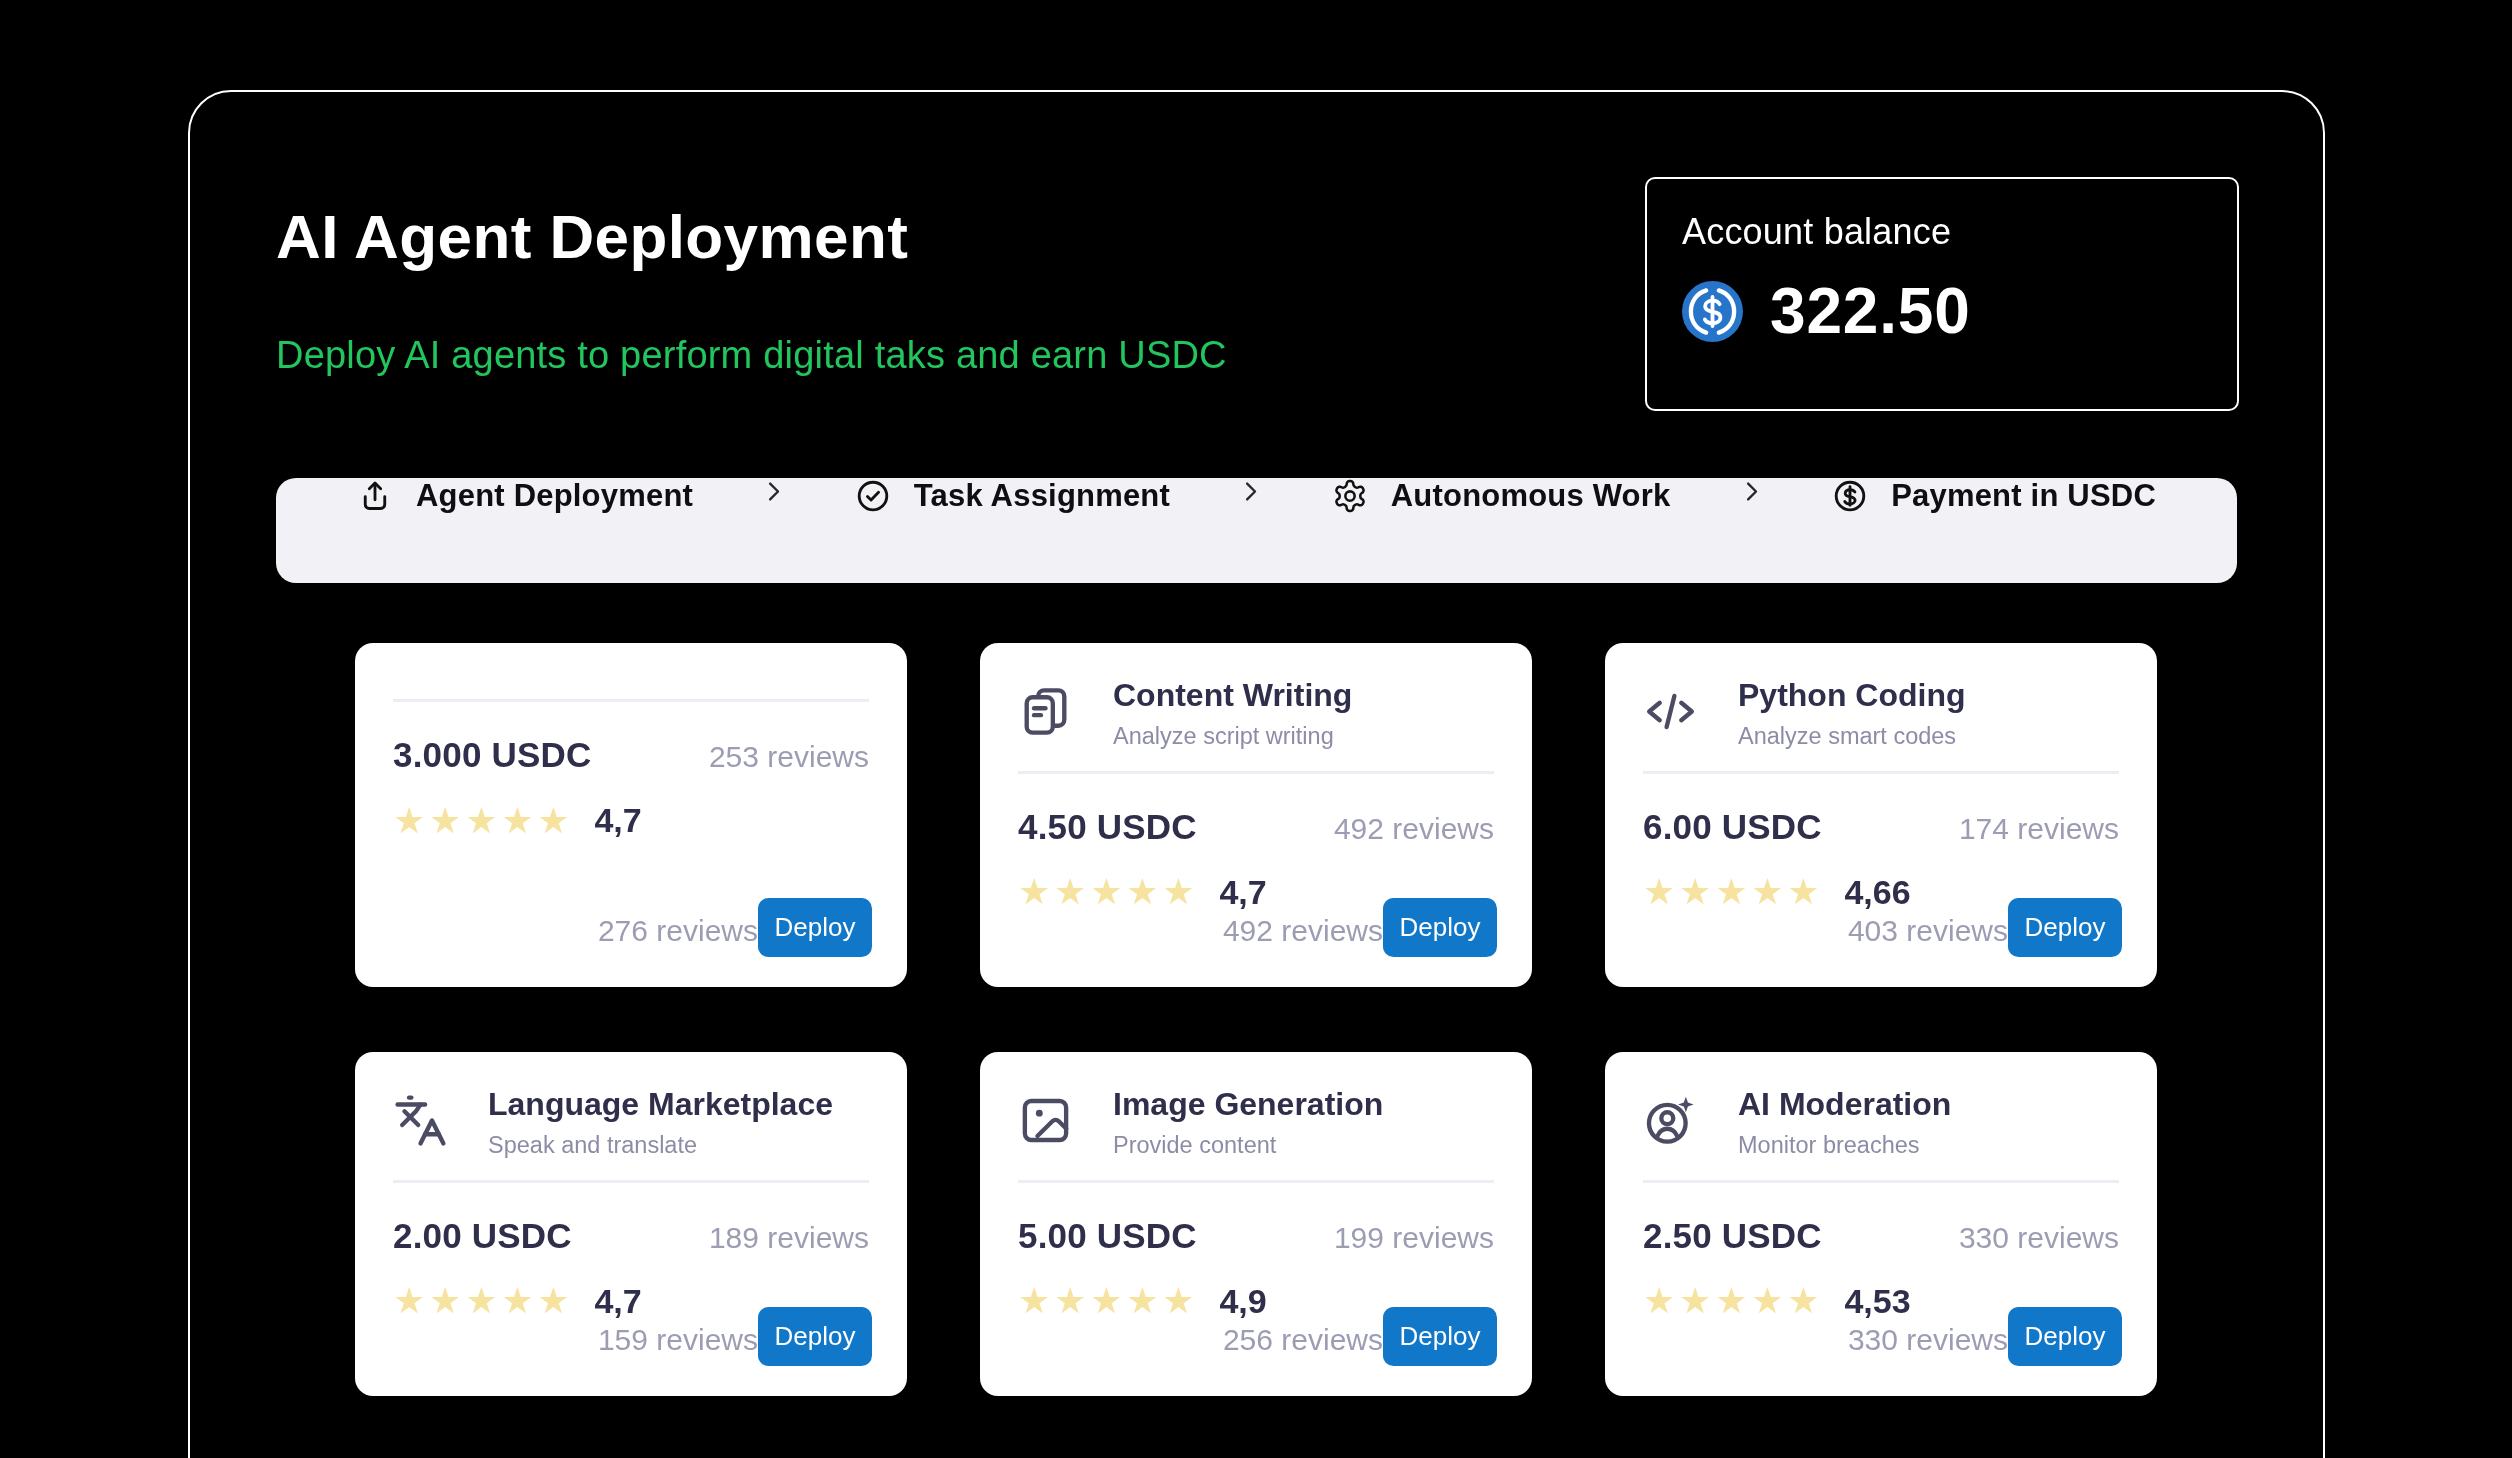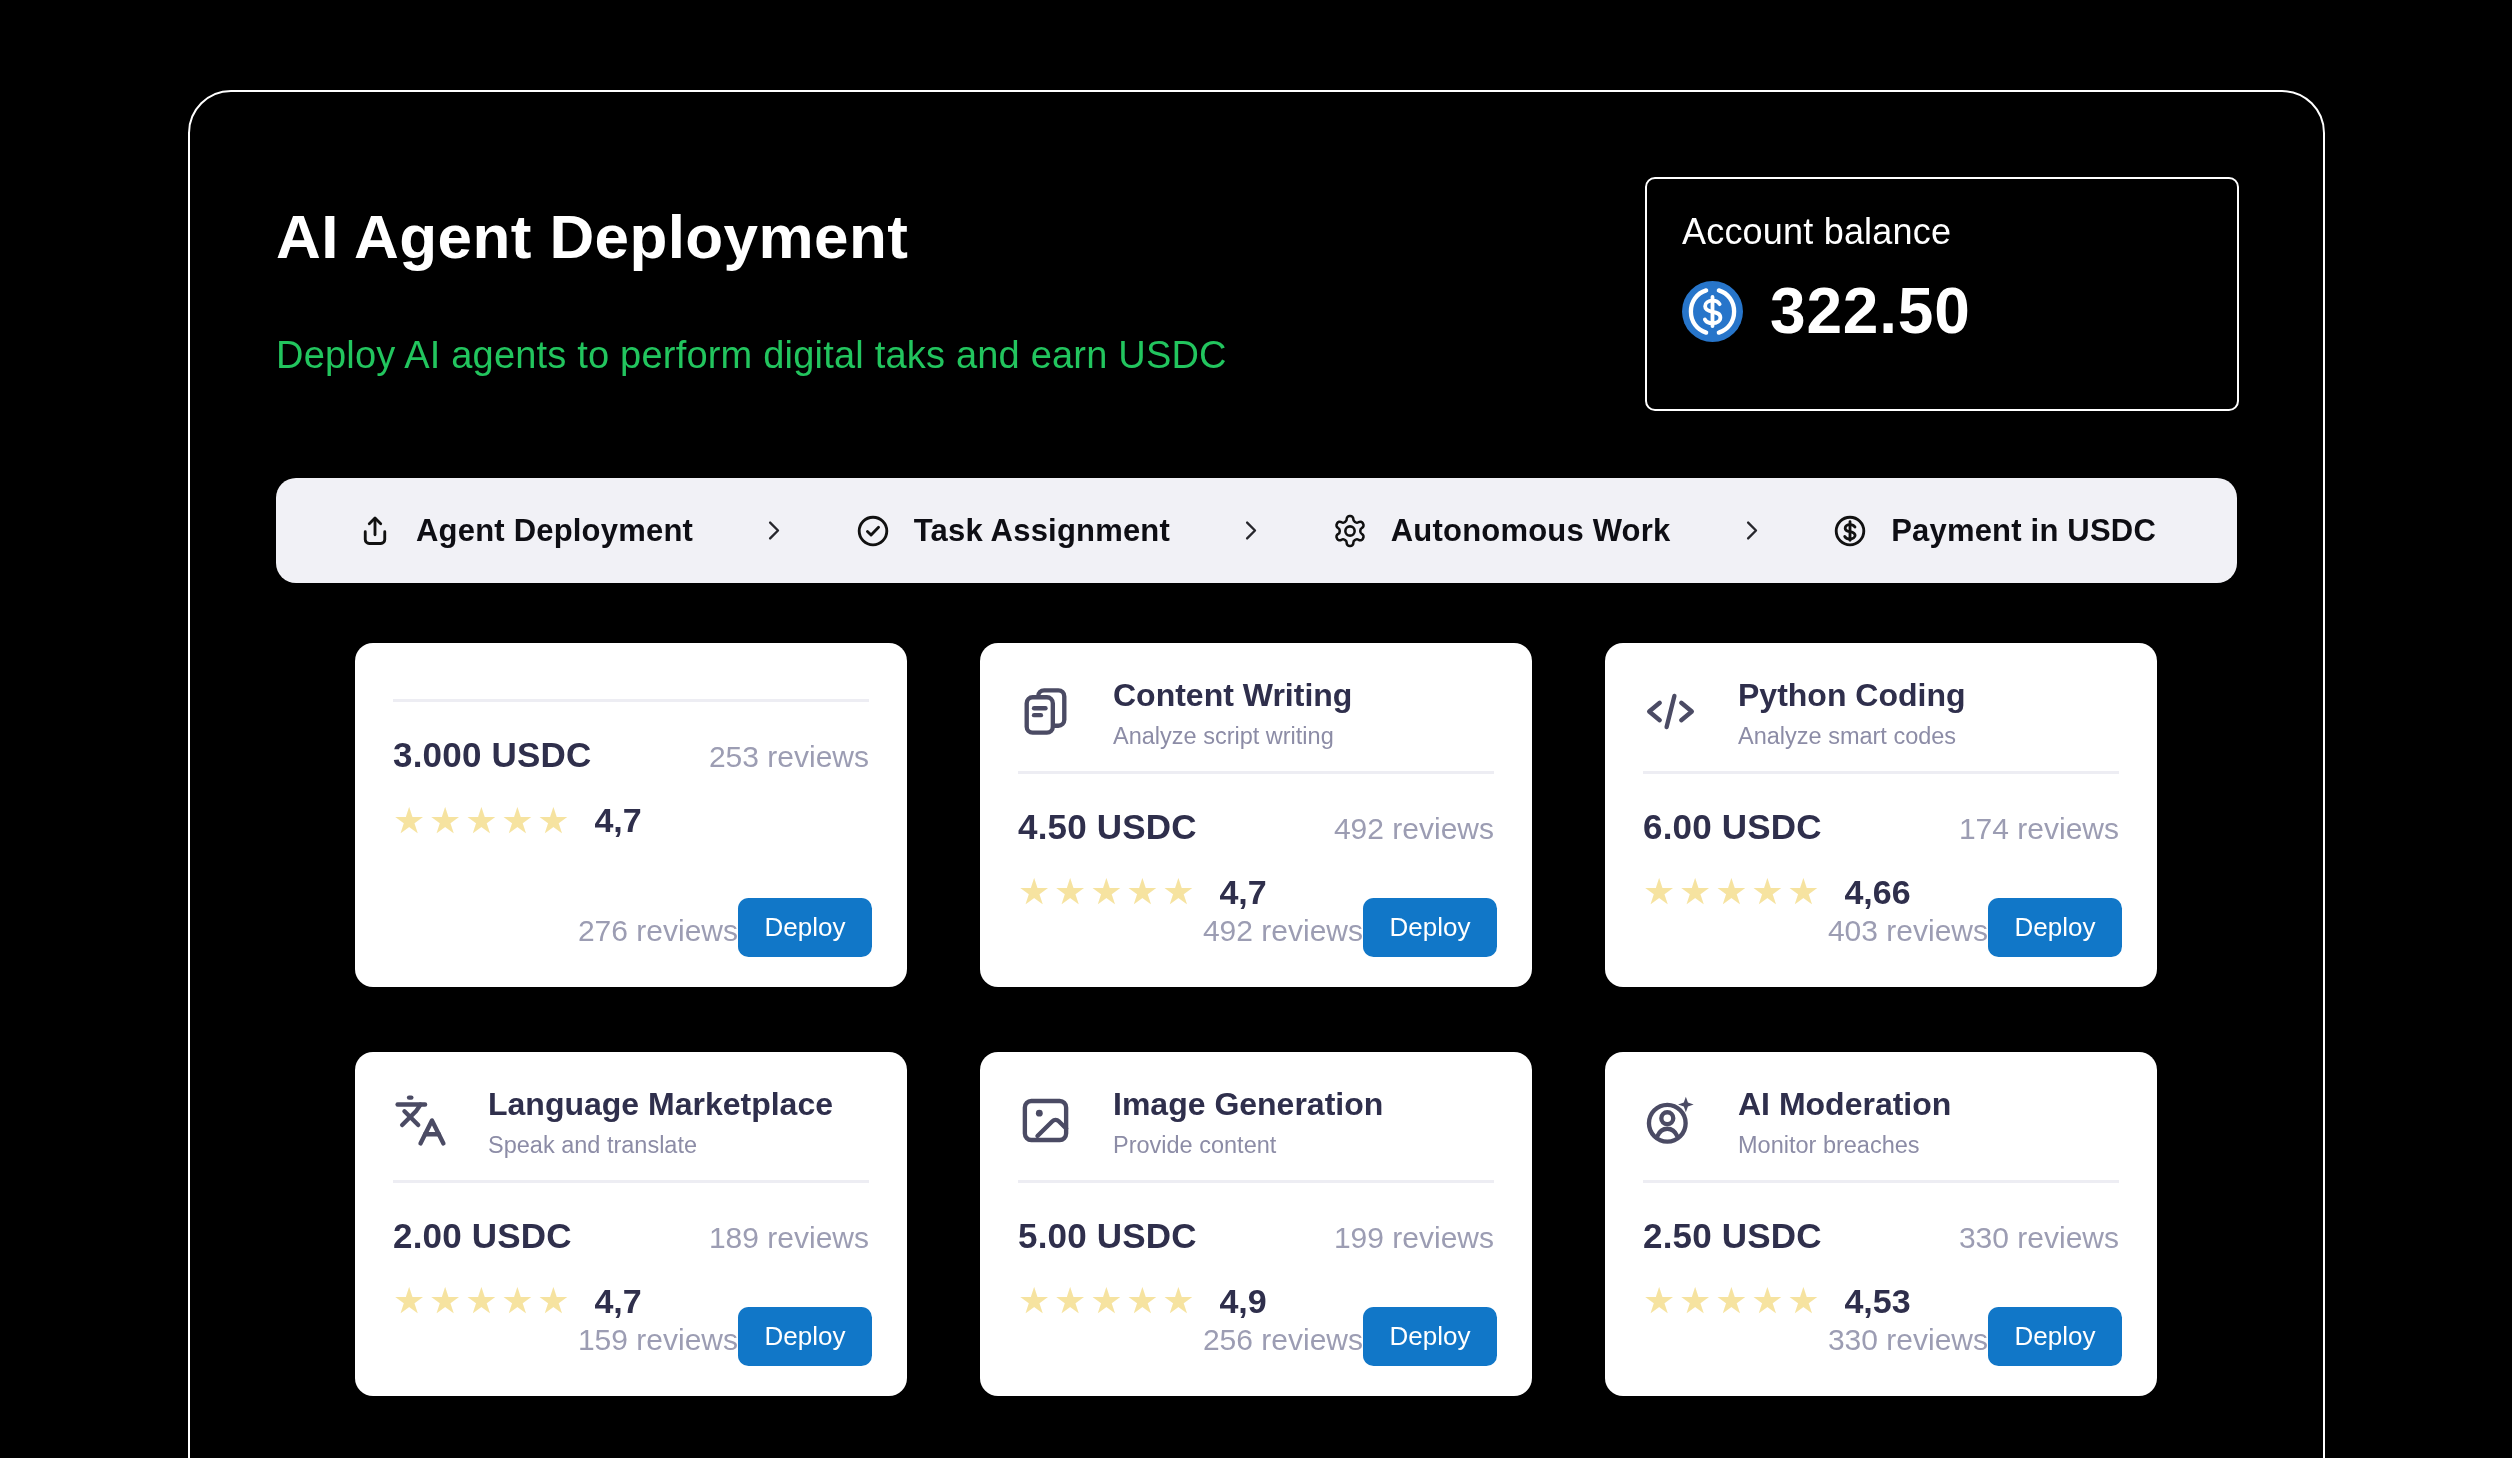--- a/index.html
+++ b/index.html
@@ -27,21 +27,21 @@
     padding:32px 35px;color:#fff;
   }
   .balance-label{font-size:36px;font-weight:400;letter-spacing:0.2px;}
   .balance-row{display:flex;align-items:center;gap:27px;margin-top:26px;}
   .usdc-badge{width:61px;height:61px;flex:none;display:block;}
   .balance-amount{font-size:64px;font-weight:700;letter-spacing:0.8px;line-height:1;}
   
   .steps-bar{
     position:absolute;left:86px;right:86px;top:386px;height:105px;
     background:var(--steps-bar-bg,#F1F1F6);border-radius:20px;box-sizing:border-box;
-    display:flex;align-items:center;justify-content:space-between;padding:0 81px;
+    display:flex;align-items:flex-start;justify-content:space-between;padding:0 81px;
   }
   .step{display:flex;align-items:center;gap:23px;color:#0E0E14;cursor:pointer;}
   .step-label{font-size:31px;font-weight:700;letter-spacing:0.2px;}
   .step-icon{width:36px;height:36px;display:block;color:#111;}
   .step-icon svg,.chev svg{width:100%;height:100%;display:block;}
   .chev{width:27px;height:27px;color:#26262c;}
   
   .grid{
     position:absolute;left:165px;top:551px;
     display:grid;grid-template-columns:repeat(3,552px);column-gap:73px;row-gap:65px;
@@ -61,21 +61,21 @@
   .reviews{font-size:30px;font-weight:400;color:var(--muted-text,#9C9DB3);}
   .rating-row{display:flex;align-items:center;gap:21px;margin-top:26px;}
   .stars{font-size:36px;color:var(--star-yellow,#F6E3A0);letter-spacing:3.8px;line-height:1;}
   .rating{font-size:34px;font-weight:700;color:var(--card-title,#2F2F4C);}
   .bottom-row{
     position:absolute;left:38px;right:35px;bottom:30px;
     display:flex;justify-content:flex-end;align-items:flex-end;
   }
   .bottom-row .reviews{margin-bottom:9px;}
   .deploy-btn{
-    width:134px;height:59px;border:none;border-radius:10.6px;
+    width:114px;height:59px;border:none;border-radius:10.6px;
     background:var(--accent-blue,#1177C8);color:#fff;
     font-family:inherit;font-size:26px;font-weight:500;cursor:pointer;
   }
 </style>
 </head>
 <body>
 
 <div class="frame">
 
   <h1 class="page-title">AI Agent Deployment</h1>

